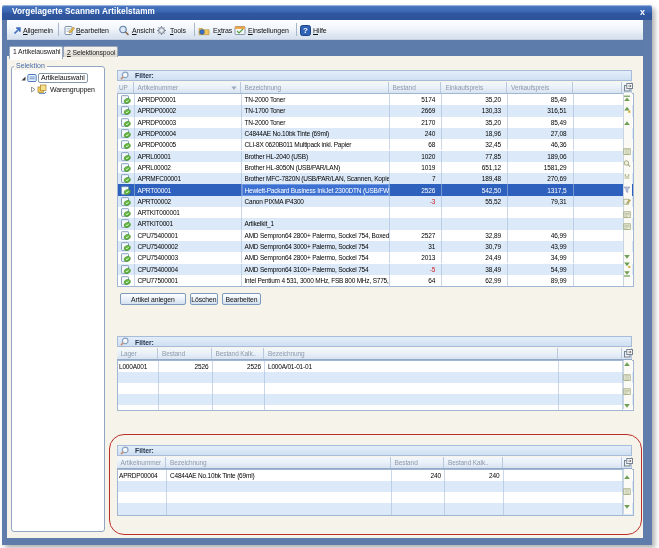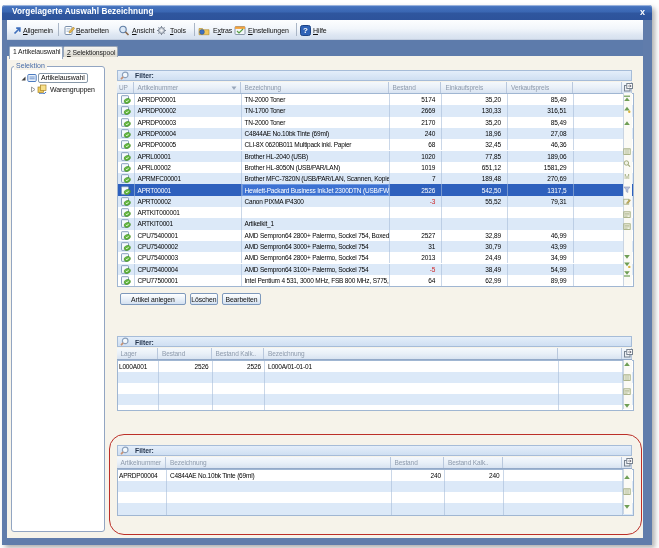--- a/index.html
+++ b/index.html
@@ -49,21 +49,21 @@
 .neg{color:#cc2222;}
 .gridbox{border:1px solid #a0b6d2;background:#fff;}
 .strip{position:absolute;background:#fbfaf5;border-left:1px solid #c9d4e2;}
 .btn{background:linear-gradient(#feffff,#e9f0f8 50%,#d5e1f0);border:1px solid #7e99bc;border-radius:2px;
   font-size:6.8px;color:#111;display:flex;align-items:center;justify-content:center;box-sizing:border-box;letter-spacing:-.1px;}
 .redbox{left:109px;top:433.5px;width:532.5px;height:101.5px;border:1.8px solid #bc2f28;border-radius:15px;box-sizing:border-box;z-index:9;}
 </style></head><body>
 
 <div class="abs win"></div>
 <div class="abs titlebar"></div>
-<div class="abs title">Vorgelagerte Auswahl Bezeichnung</div>
+<div class="abs title">Vorgelagerte Scannen Artikelstamm</div>
 <div class="abs closex">x</div>
 <div class="abs menubar"></div>
 <svg class="abs" style="left:13px;top:26px;" width="9" height="9" viewBox="0 0 9 9">
     <path d="M1.5 7.5 L6.5 2.5 M3.2 2.2 h3.6 v3.6" stroke="#3f6fbc" stroke-width="1.7" fill="none"></path>
   </svg>
 <svg class="abs" style="left:64px;top:25px;" width="11" height="11" viewBox="0 0 11 11">
     <rect x="1" y="1.5" width="7" height="8" rx="1" fill="#fff" stroke="#7a8faa"></rect>
     <path d="M2.5 3.5h4M2.5 5h4M2.5 6.5h3" stroke="#9fb4cc" stroke-width="0.7"></path>
     <path d="M9.5 2 L5.5 6 L5 8 L7 7.5 L10.5 3.5 Z" fill="#e8b84a" stroke="#a07820" stroke-width="0.5"></path>
   </svg>

